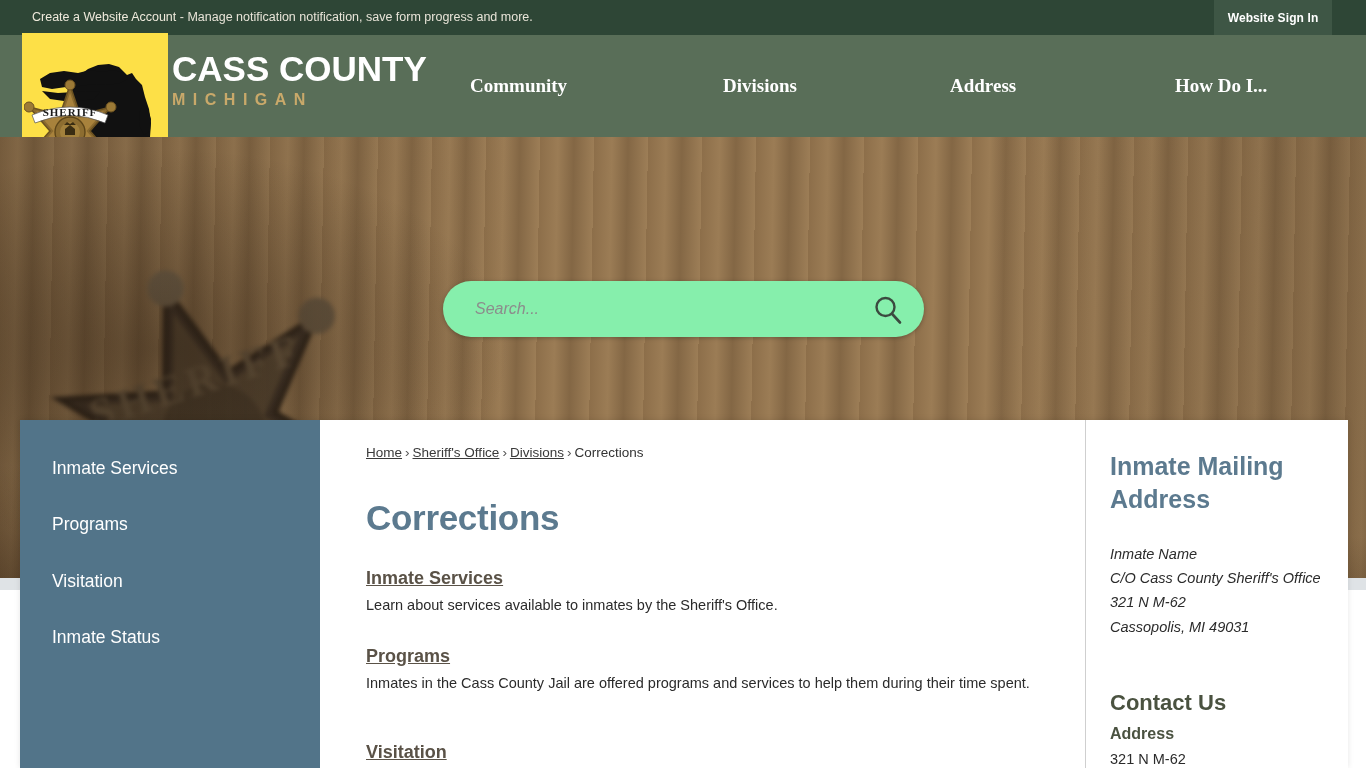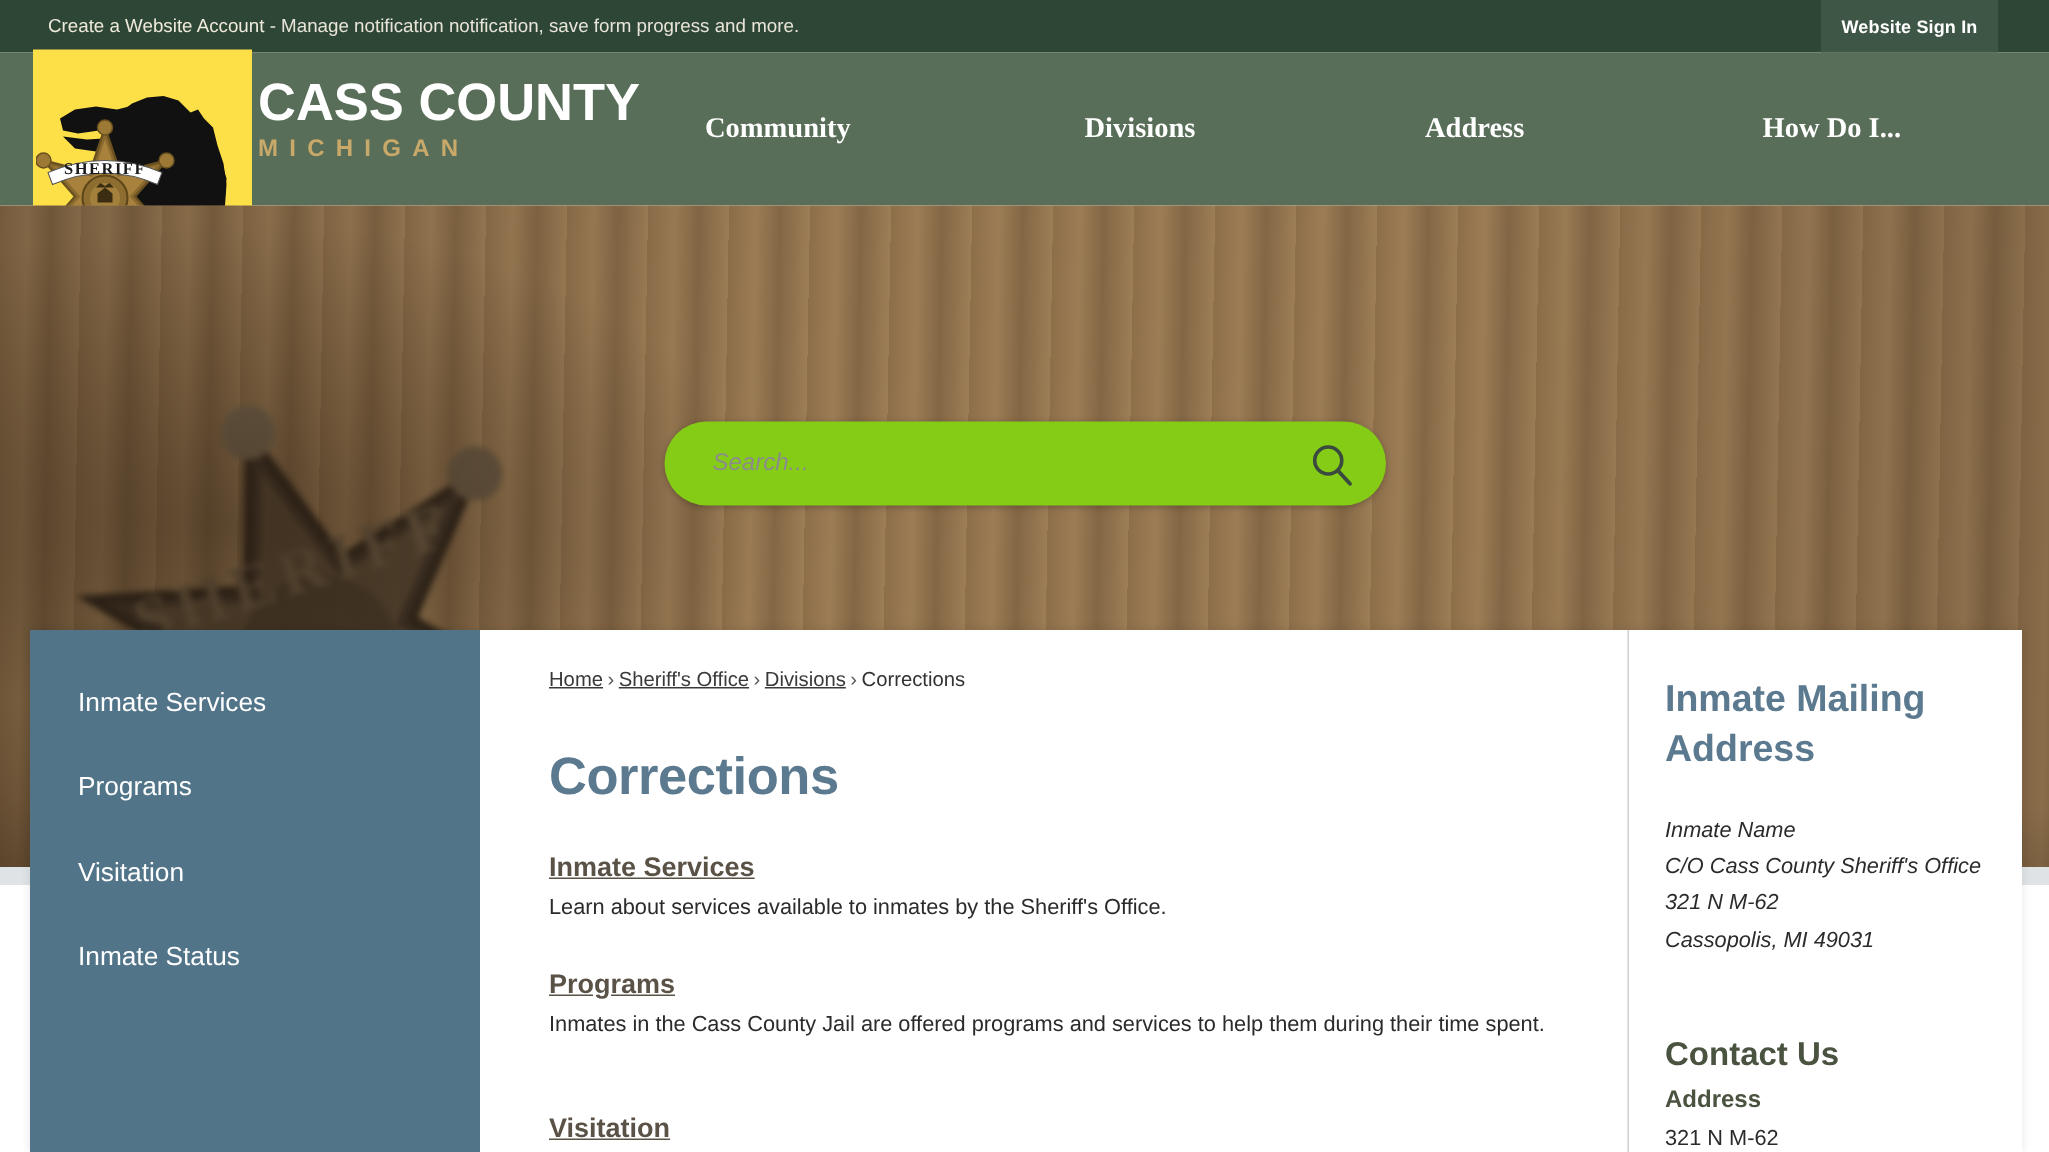--- a/index.html
+++ b/index.html
@@ -118,21 +118,21 @@
   .hero-bottom-line {
     position: absolute; left: 0; top: 578px;
     width: 1366px; height: 12px;
     background: #dfe3e6;
   }
 
   
   .search-wrap {
     position: absolute; left: 443px; top: 281px;
     width: 481px; height: 56px;
-    background: #84cc16;
+    background: #86efac;
     border-radius: 28px;
     box-shadow: 0 1px 4px rgba(0,0,0,.25);
   }
   .search-input {
     position: absolute; left: 32px; top: 0;
     width: 390px; height: 56px;
     border: none; outline: none; background: transparent;
     font-size: 16px; color: #333;
     font-family: "Liberation Sans", sans-serif;
   }

